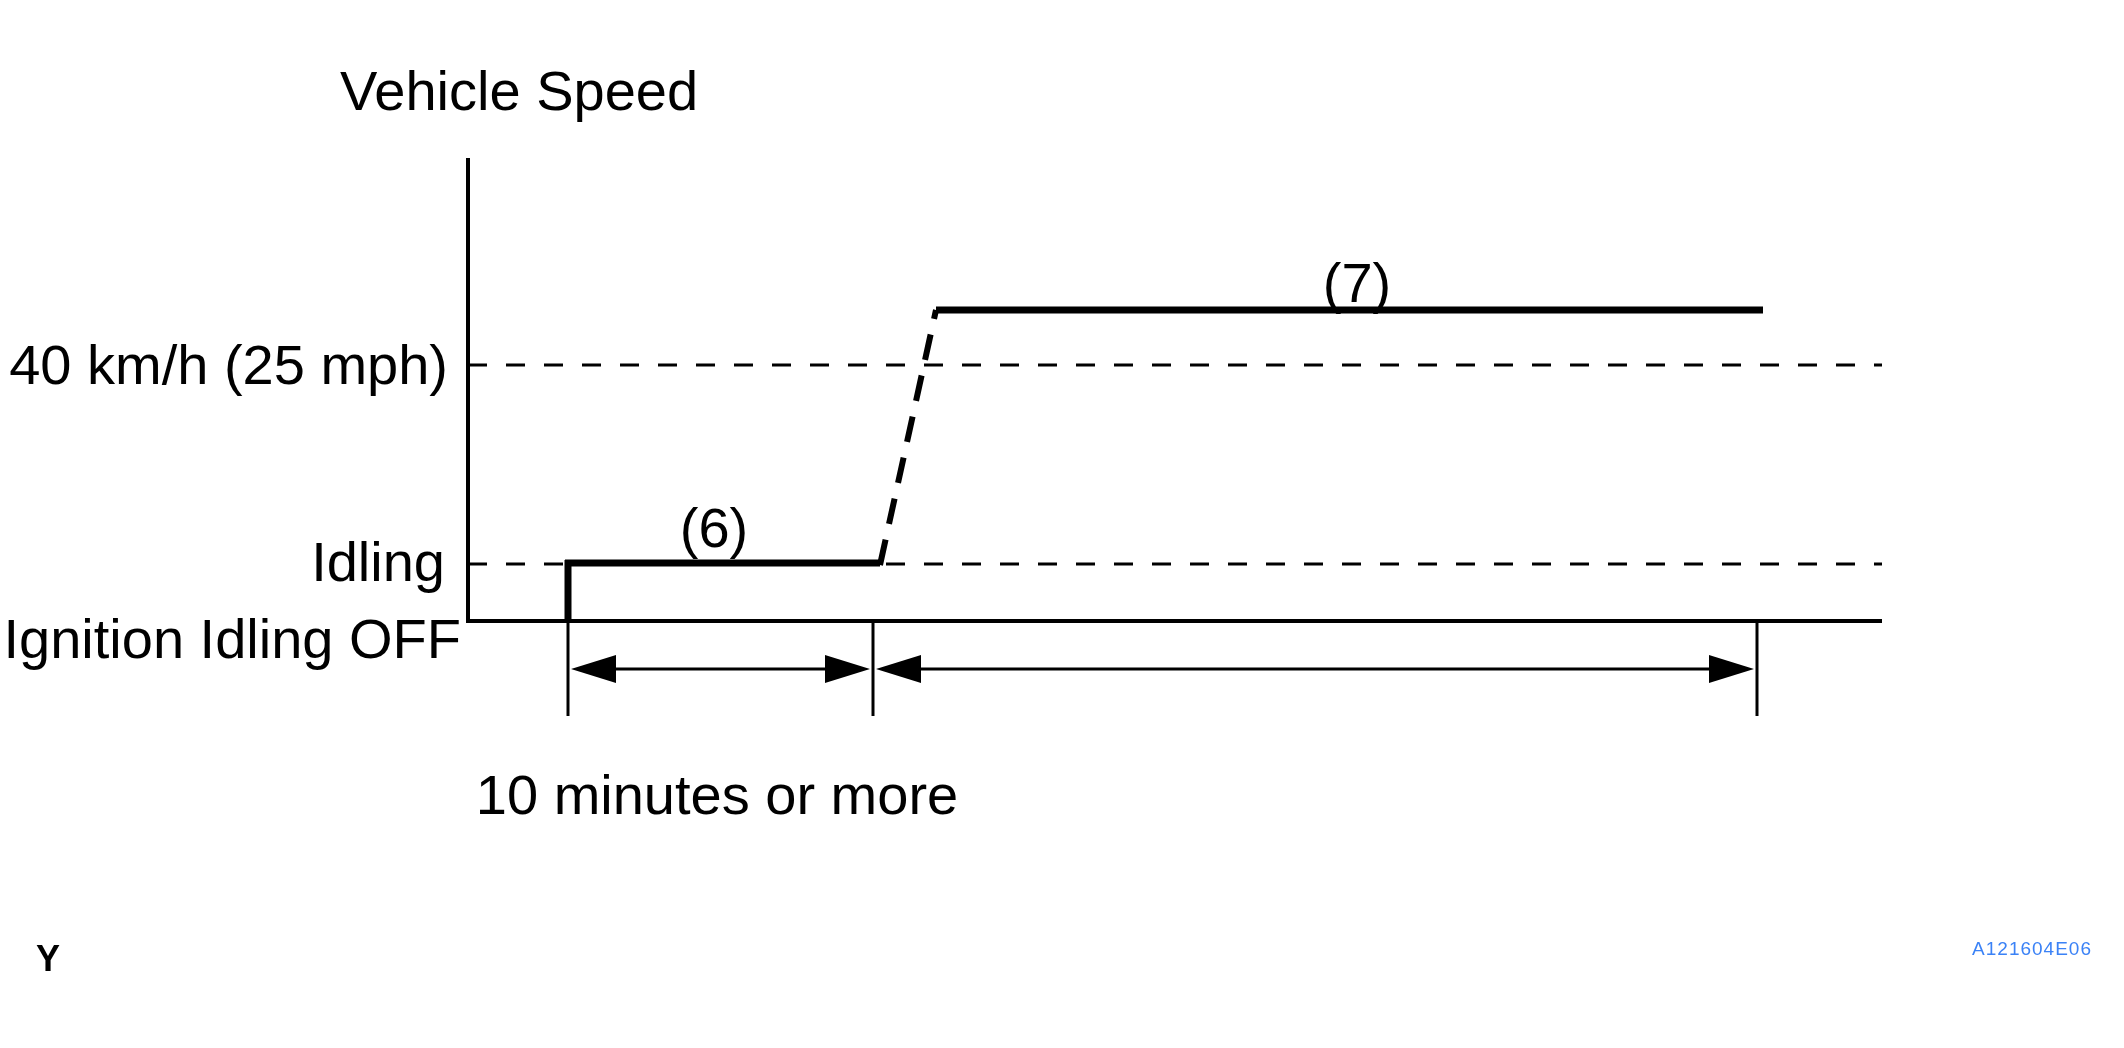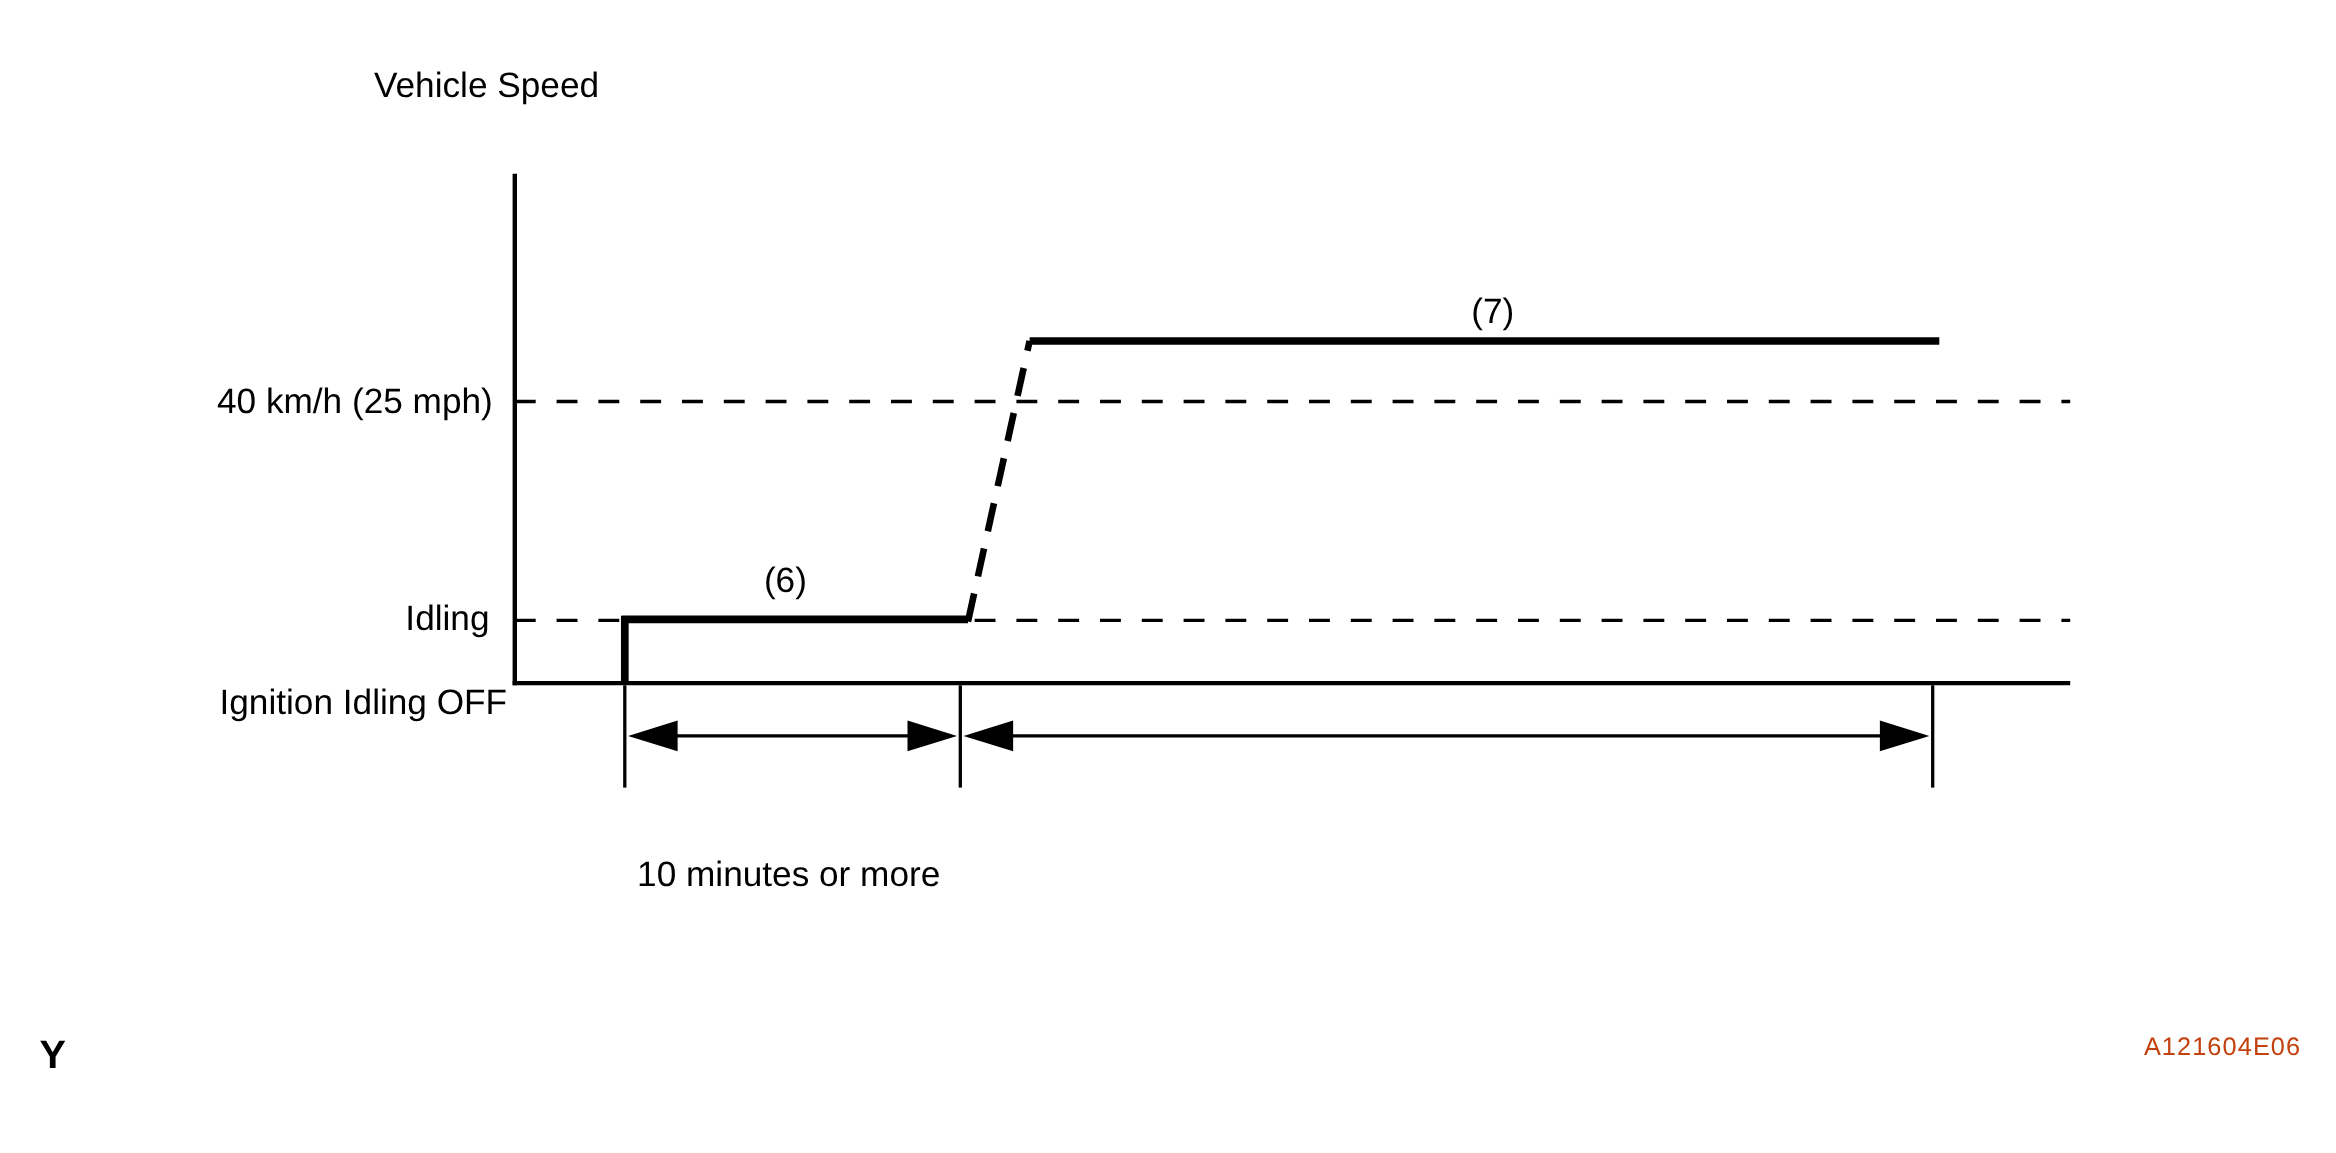--- a/index.html
+++ b/index.html
@@ -18,38 +18,38 @@
   }
   #diagram-svg {
     position: absolute;
     left: 0;
     top: 0;
     width: 2124px;
     height: 1048px;
   }
   .lbl {
     position: absolute;
-    font-size: 32px;
+    font-size: 56px;
     line-height: 1.1;
     white-space: nowrap;
     color: #000000;
   }
   .vcenter { transform: translateY(-50%); }
   .center  { transform: translate(-50%, -50%); }
   .ralign  { text-align: left; }
   #page-marker {
     position: absolute;
     font-size: 36px;
     font-weight: bold;
     color: #000000;
   }
   #figure-code {
     position: absolute;
-    font-size: 23px;
-    color: #c2410c;
+    font-size: 19px;
+    color: #3b82f6;
     letter-spacing: 1px;
   }
 </style>
 </head>
 <body>
 
 <div id="figure-canvas">
 
   <svg id="diagram-svg" viewBox="0 0 2124 1048" xmlns="http://www.w3.org/2000/svg">
 

